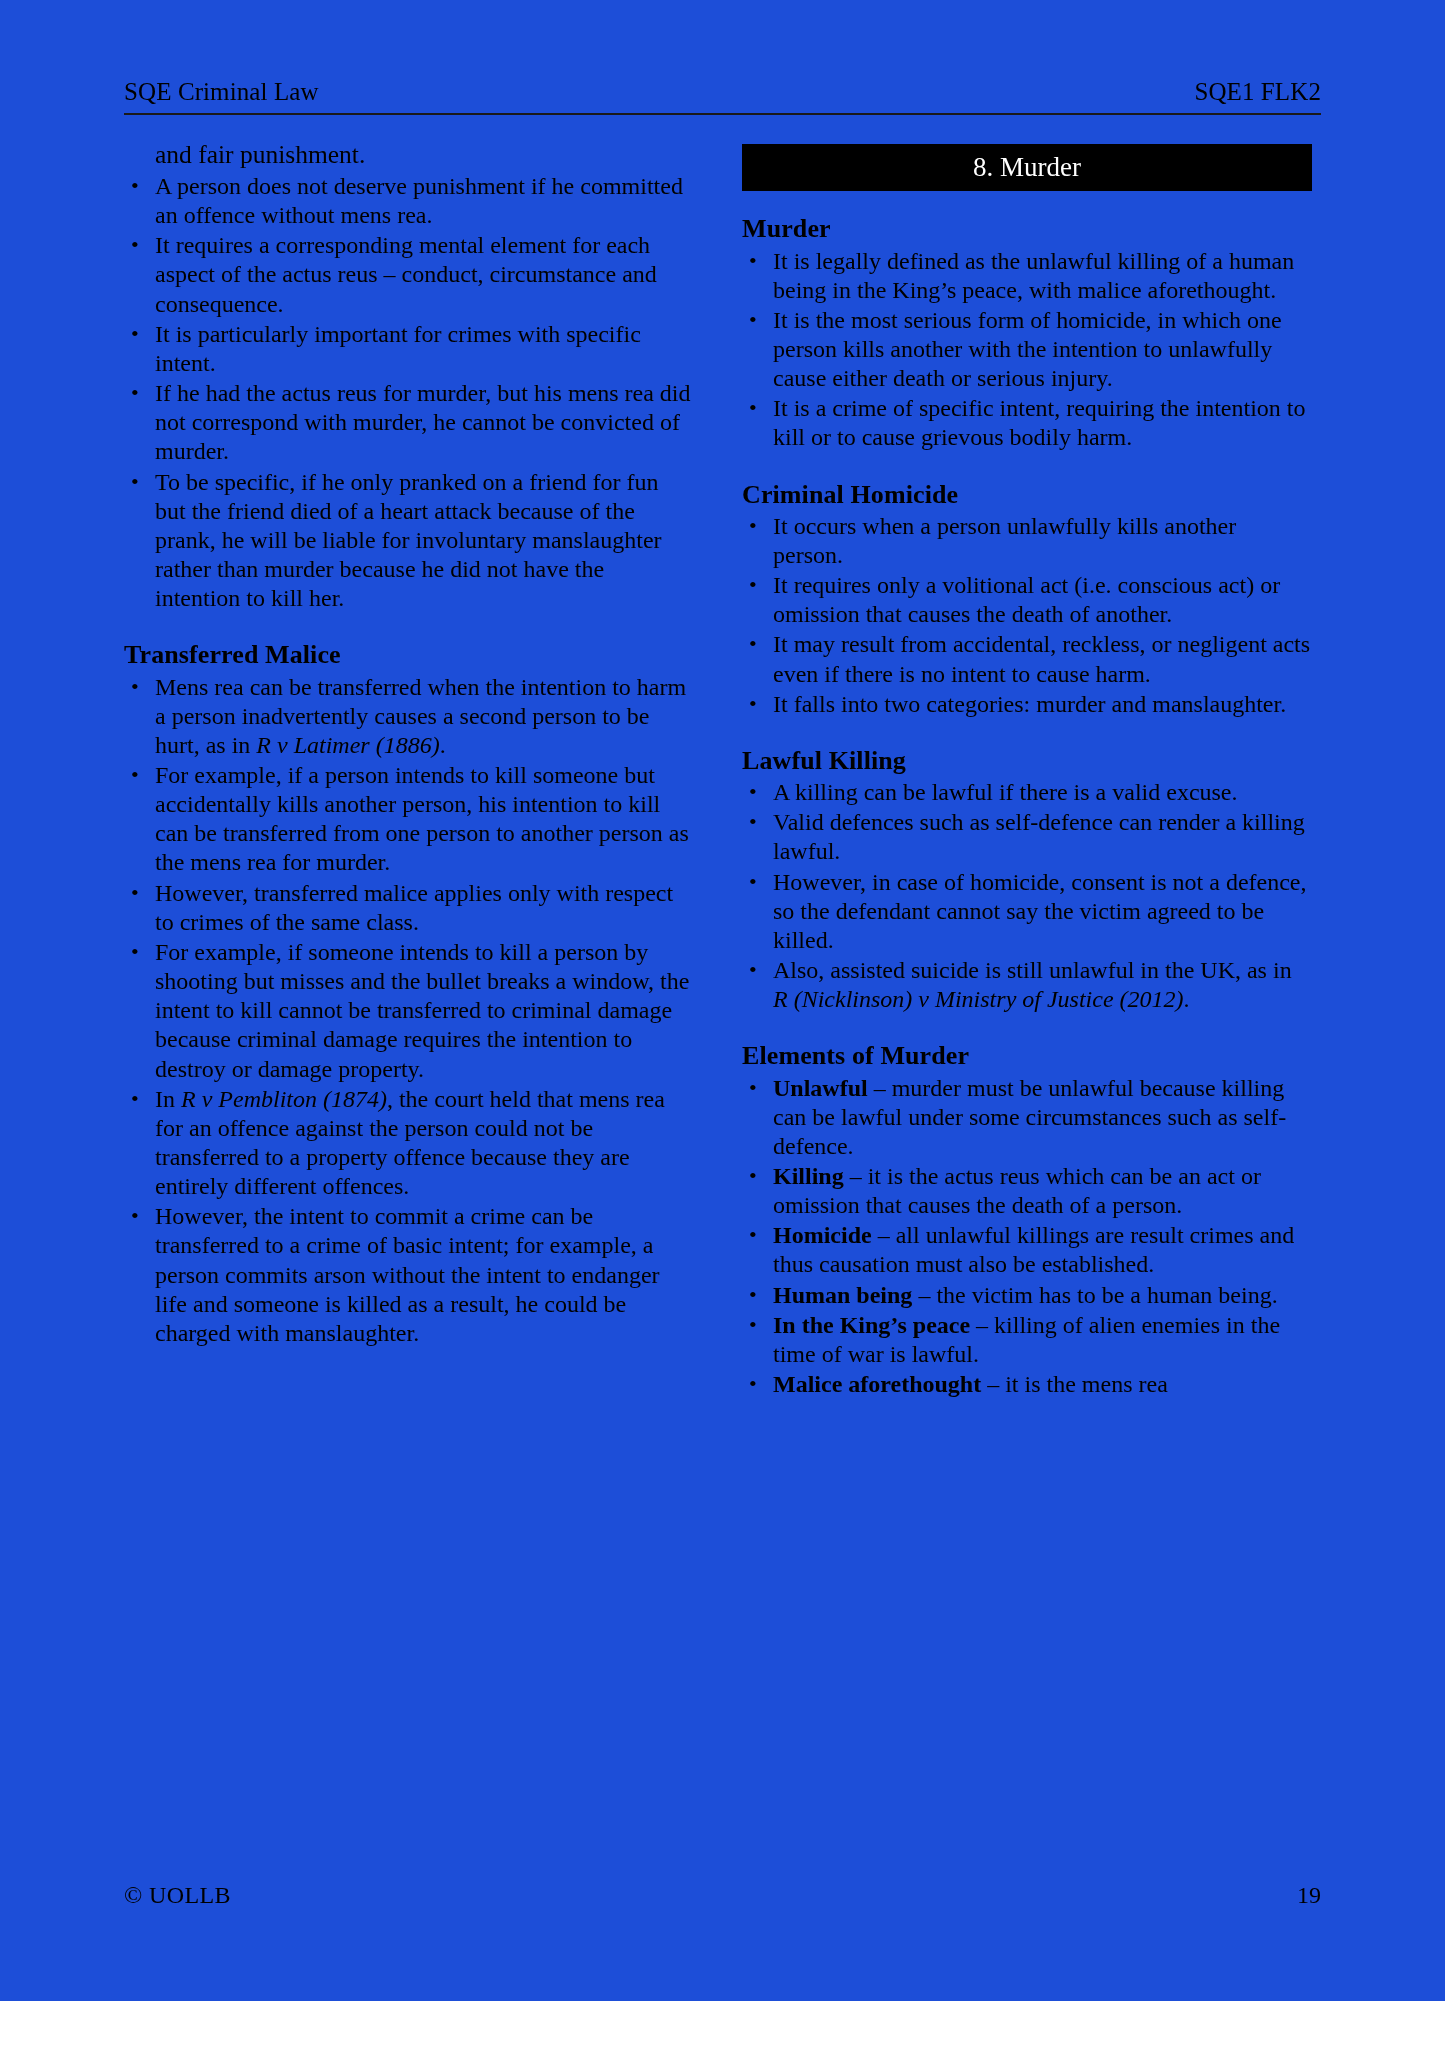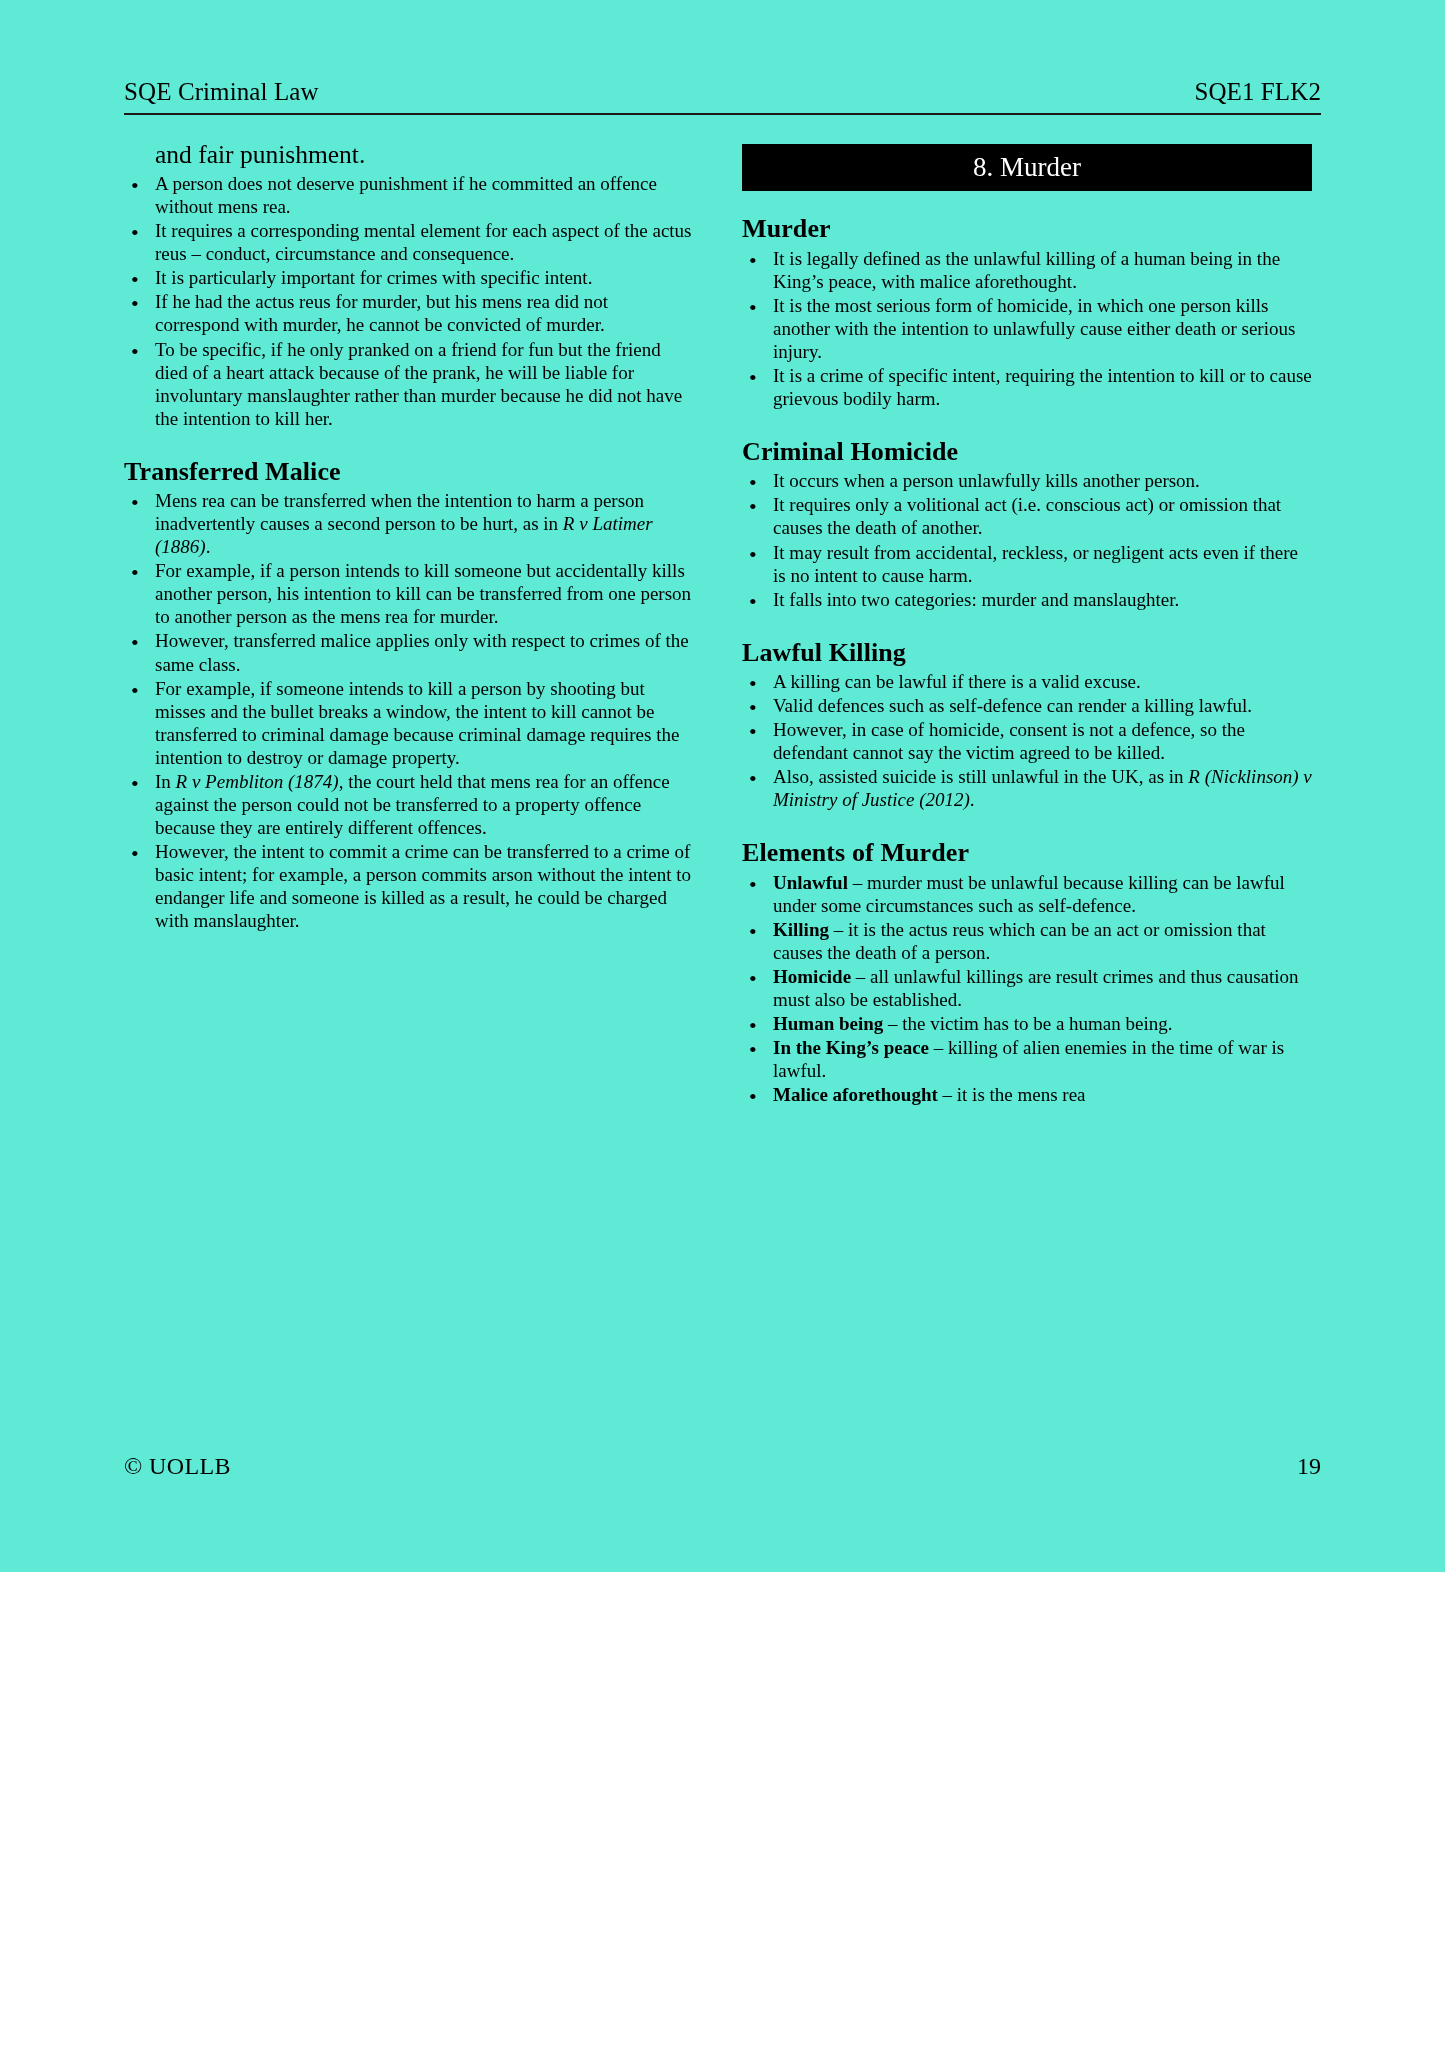--- a/index.html
+++ b/index.html
@@ -7,23 +7,23 @@
     padding: 0;
     background: #ffffff;
   }
   body {
     font-family: "Liberation Serif", "DejaVu Serif", serif;
     color: #000000;
   }
   .page {
     position: relative;
     width: 1445px;
-    height: 1572px;
+    height: 2001px;
     margin: 0 auto;
-    background: #5eead4;
+    background: #1d4ed8;
     box-sizing: border-box;
     padding: 0;
     overflow: hidden;
   }
 
   
   .page-header {
     position: absolute;
     top: 78px;
     left: 124px;
@@ -78,21 +78,21 @@
   .sec-block:last-child { margin-bottom: 0; }
 
   ul.bullets {
     list-style: none;
     margin: 0;
     padding: 0;
   }
   ul.bullets > li {
     position: relative;
     padding-left: 31px;
-    font-size: 19px;
+    font-size: 24px;
     line-height: 1.215;
     margin: 0 0 1px 0;
     text-align: left;
   }
   ul.bullets > li::before {
     content: "\2022";
     position: absolute;
     left: 7px;
     top: -1px;
     font-size: 22px;

